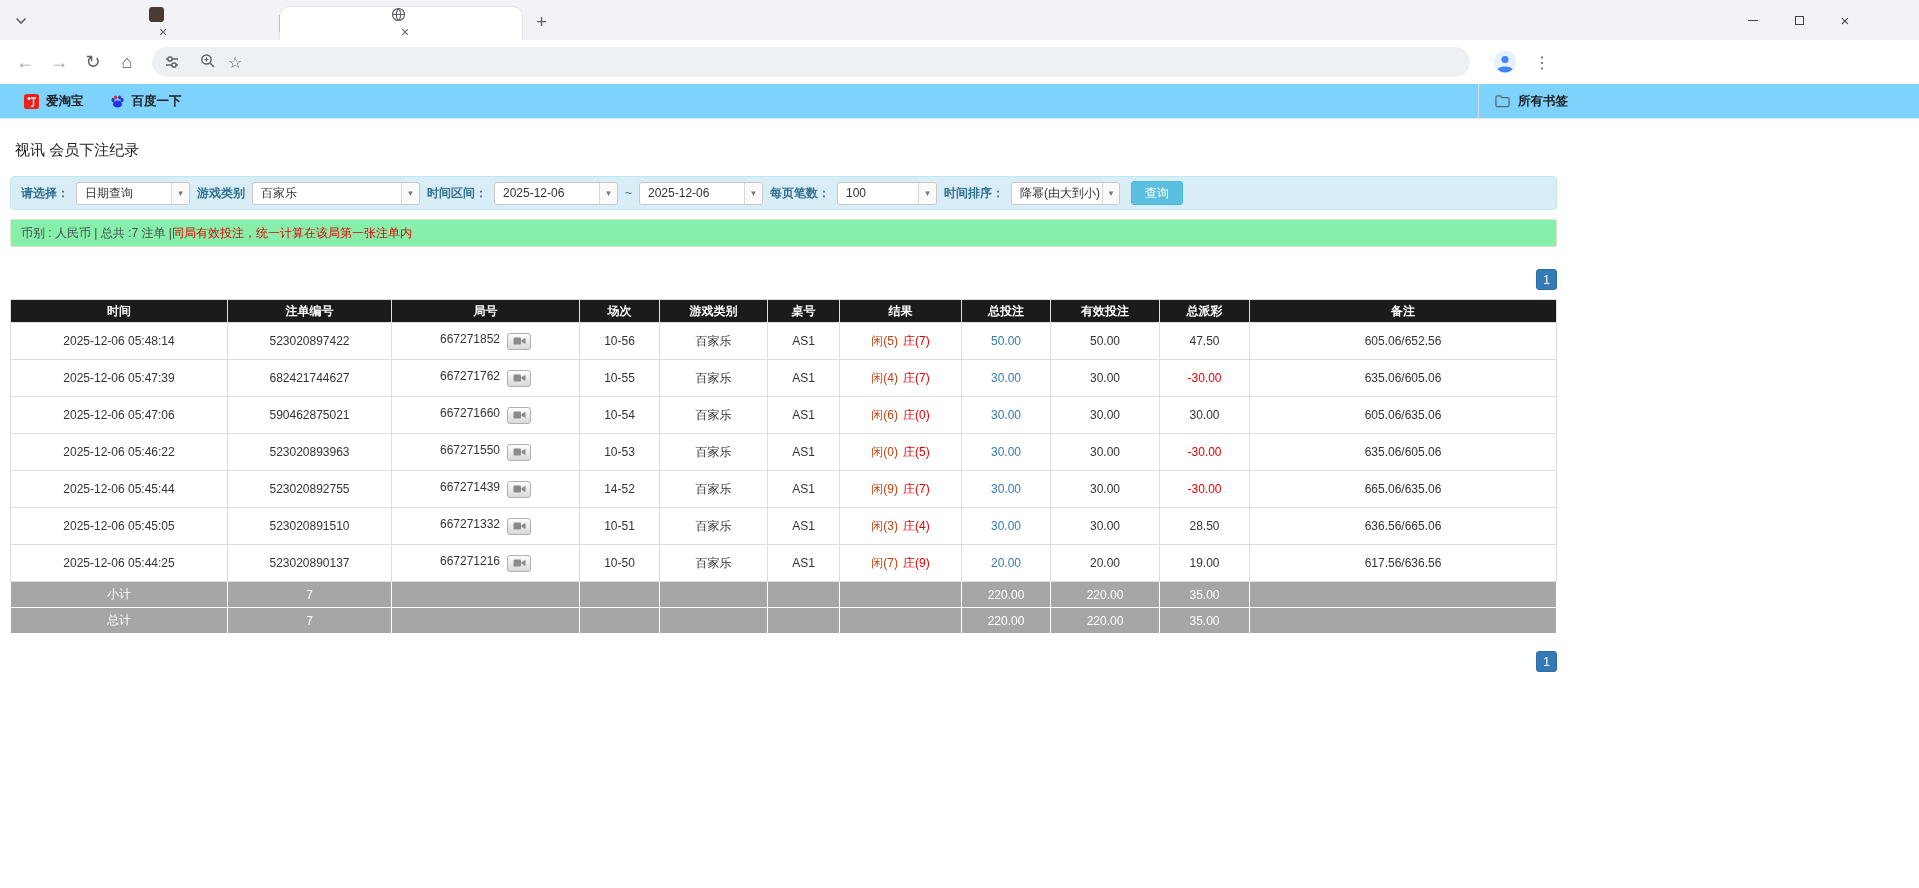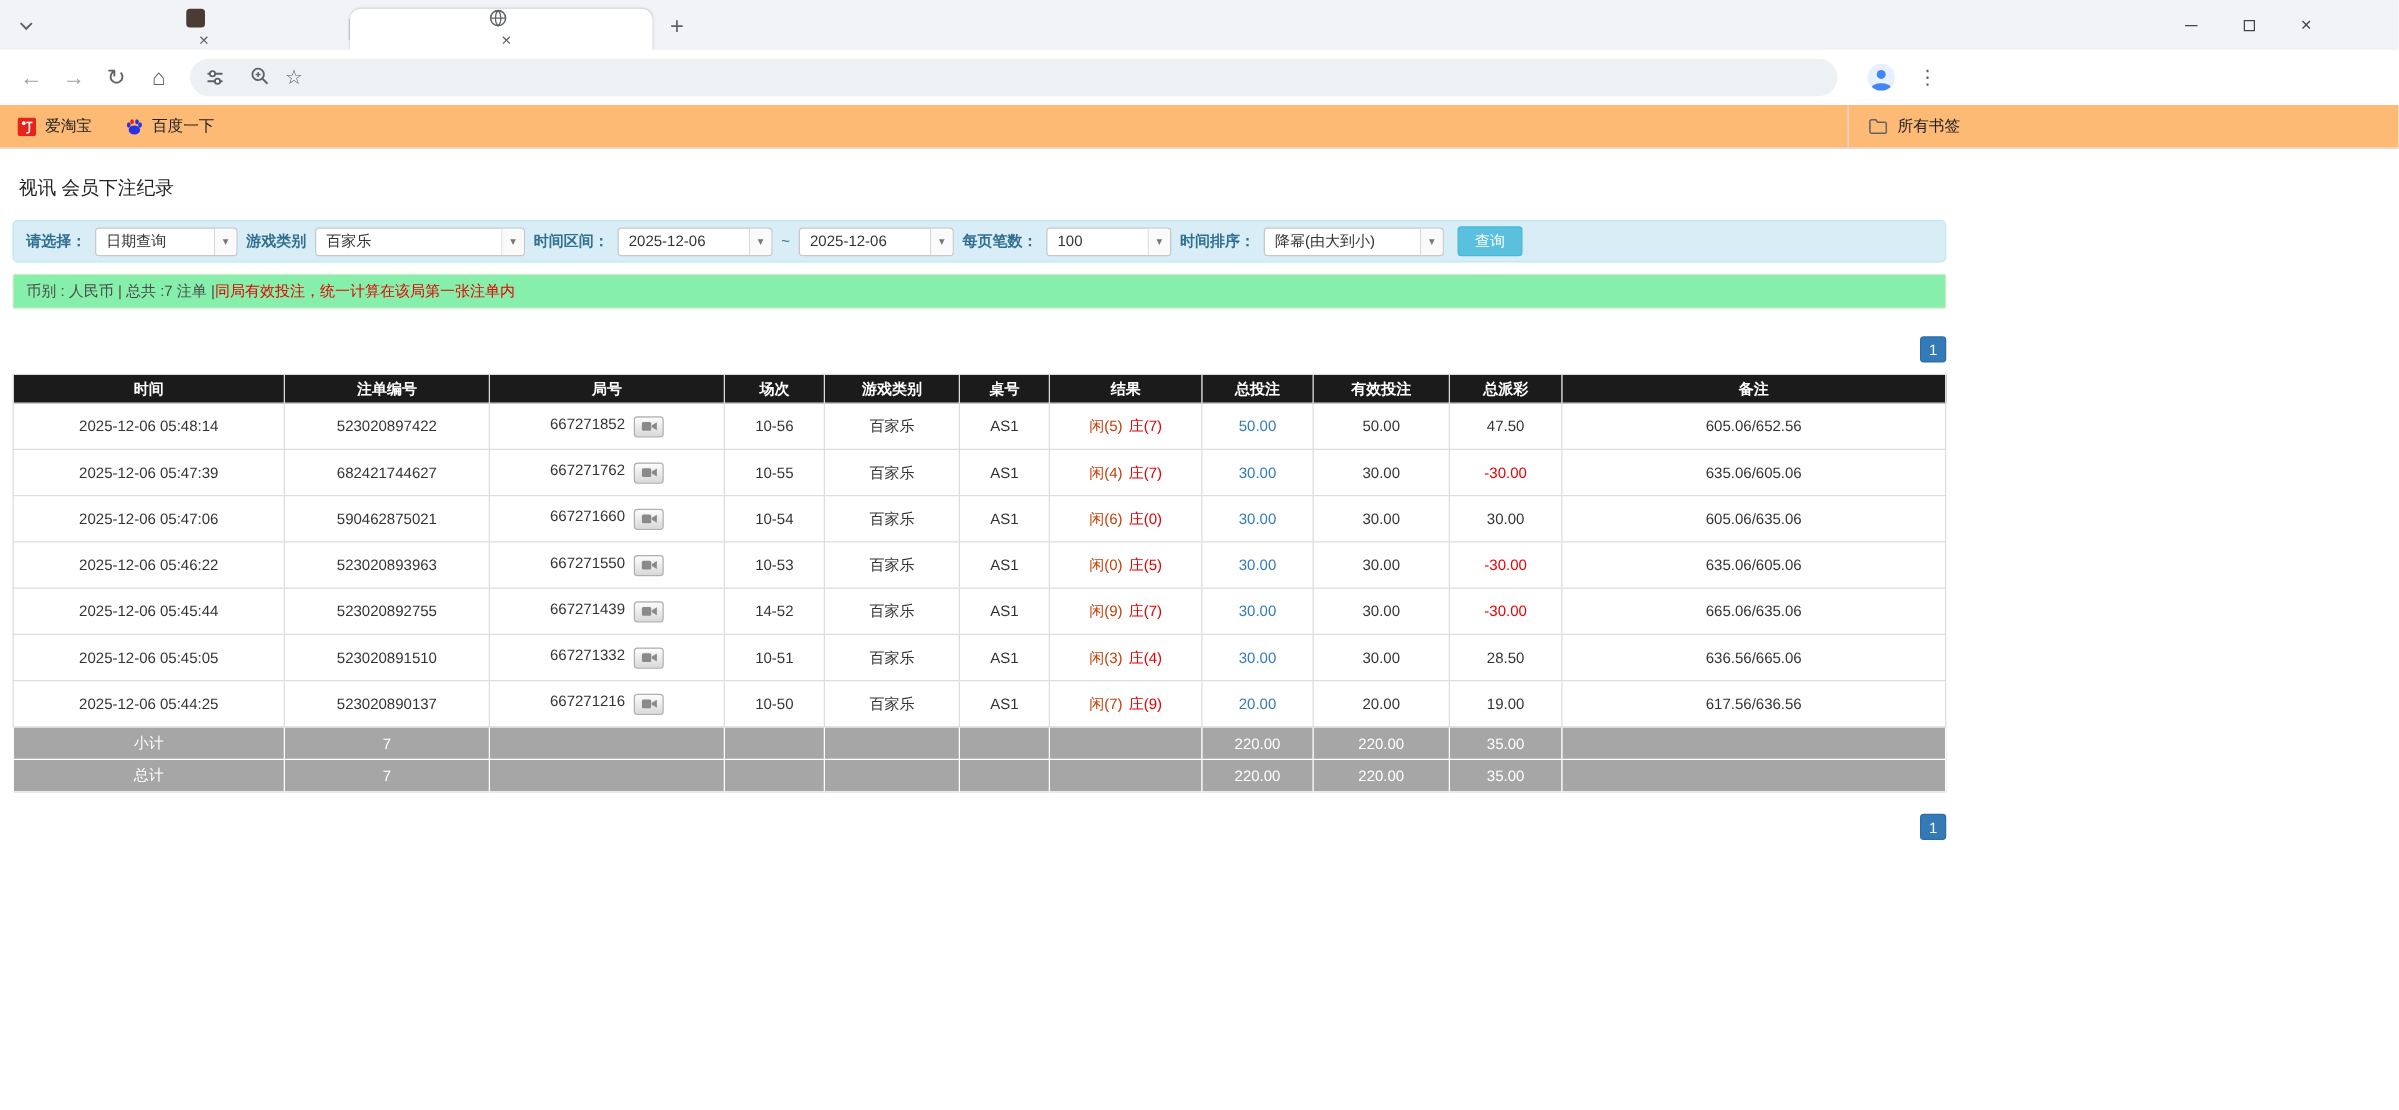--- a/index.html
+++ b/index.html
@@ -48,22 +48,22 @@
     display:flex; align-items:center; padding:0 12px; font-size:13.5px; color:#202124;
   }
   .omni-icon { display:inline-flex; margin-right:10px; flex:0 0 auto; }
   .omni-url { flex:1; white-space:nowrap; overflow:hidden; letter-spacing:.1px; }
   .omni-right { display:flex; align-items:center; gap:12px; margin-left:10px; }
   .star-icon { font-size:16px; color:#5f6368; }
   .avatar-btn { width:26px; height:26px; margin-left:14px; display:flex; align-items:center; justify-content:center; }
   .kebab-btn { width:24px; height:24px; margin-left:12px; display:flex; align-items:center;
     justify-content:center; color:#5f6368; font-size:16px; }
 
-  .bookmarks-bar { height:35px; background:#fdba74; border-bottom:1px solid #e3e5e8;
-    display:flex; align-items:center; padding:0 14px; position:relative; font-size:12.5px; color:#202124; }
+  .bookmarks-bar { height:35px; background:#7dd3fc; border-bottom:1px solid #e3e5e8;
+    display:flex; align-items:center; padding:0 24px; position:relative; font-size:12.5px; color:#202124;font-weight:bold; }
   .bookmark { display:flex; align-items:center; gap:7px; margin-right:26px; }
   .bm-ico { width:15px; height:15px; display:inline-flex; }
   .bm-right { position:absolute; left:1478px; top:0; height:100%; display:flex; align-items:center;
     gap:8px; border-left:1px solid #dadce0; padding-left:16px; }
 
   
   .page { background:#fff; }
   .content { width:1547px; margin-left:10px; }
   .page-title { font-size:15px; font-weight:400; color:#222; margin:5px; padding:17px 0 11px 0; }
 
@@ -247,21 +247,21 @@
         <span class="combo-arrow">▾</span>
       </span>
 
       <span class="f-label">每页笔数：</span>
       <span class="combo" style="width:100px">
         <span class="combo-text">100</span>
         <span class="combo-arrow">▾</span>
       </span>
 
       <span class="f-label">时间排序：</span>
-      <span class="combo" style="width:144px">
+      <span class="combo" style="width:109px">
         <span class="combo-text">降幂(由大到小)</span>
         <span class="combo-arrow">▾</span>
       </span>
 
       <button class="btn-search">查询</button>
     </div>
 
     <div class="summary-bar">
       <span>币别 : 人民币 | 总共 :7 注单 |</span>
       <span class="summary-note">同局有效投注，统一计算在该局第一张注单内</span>

